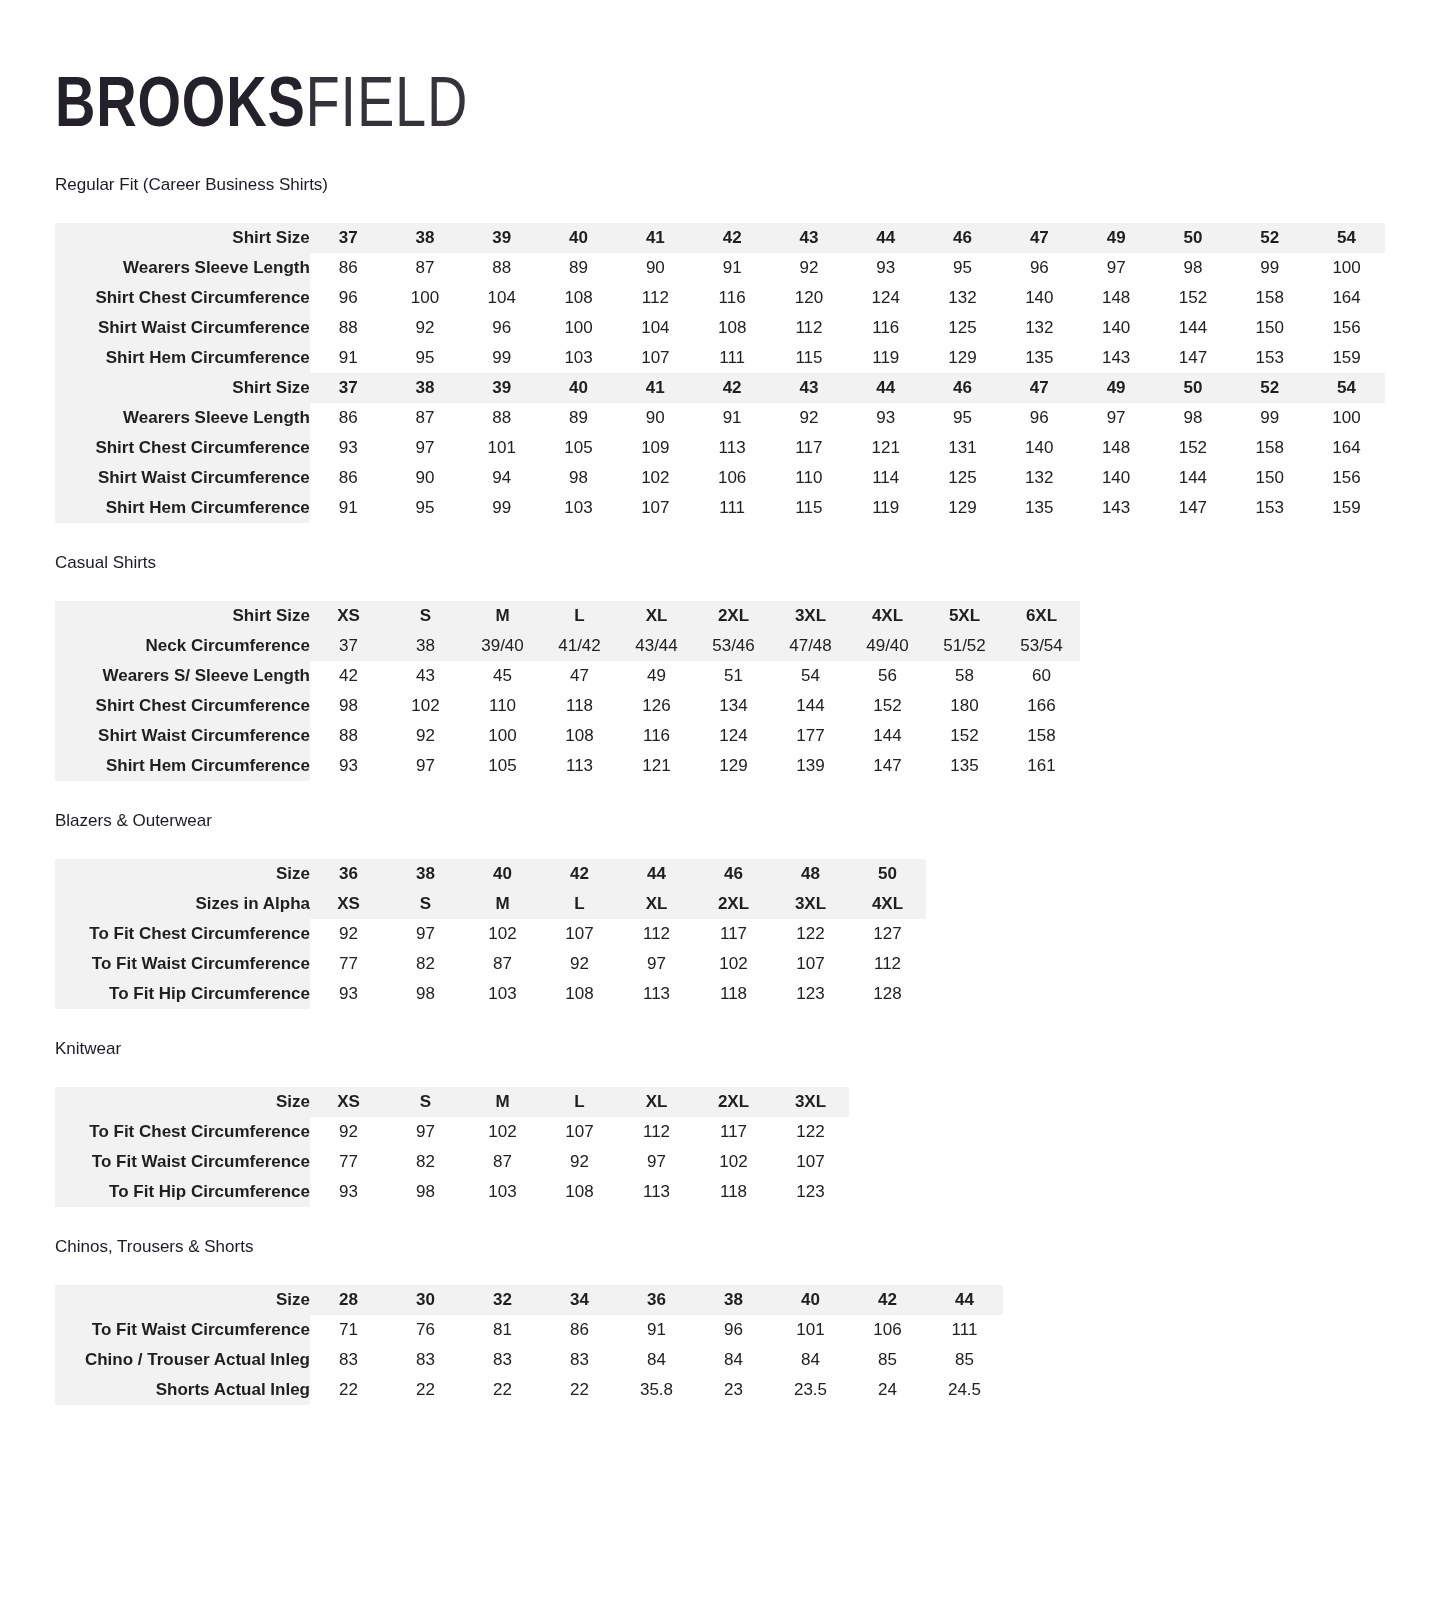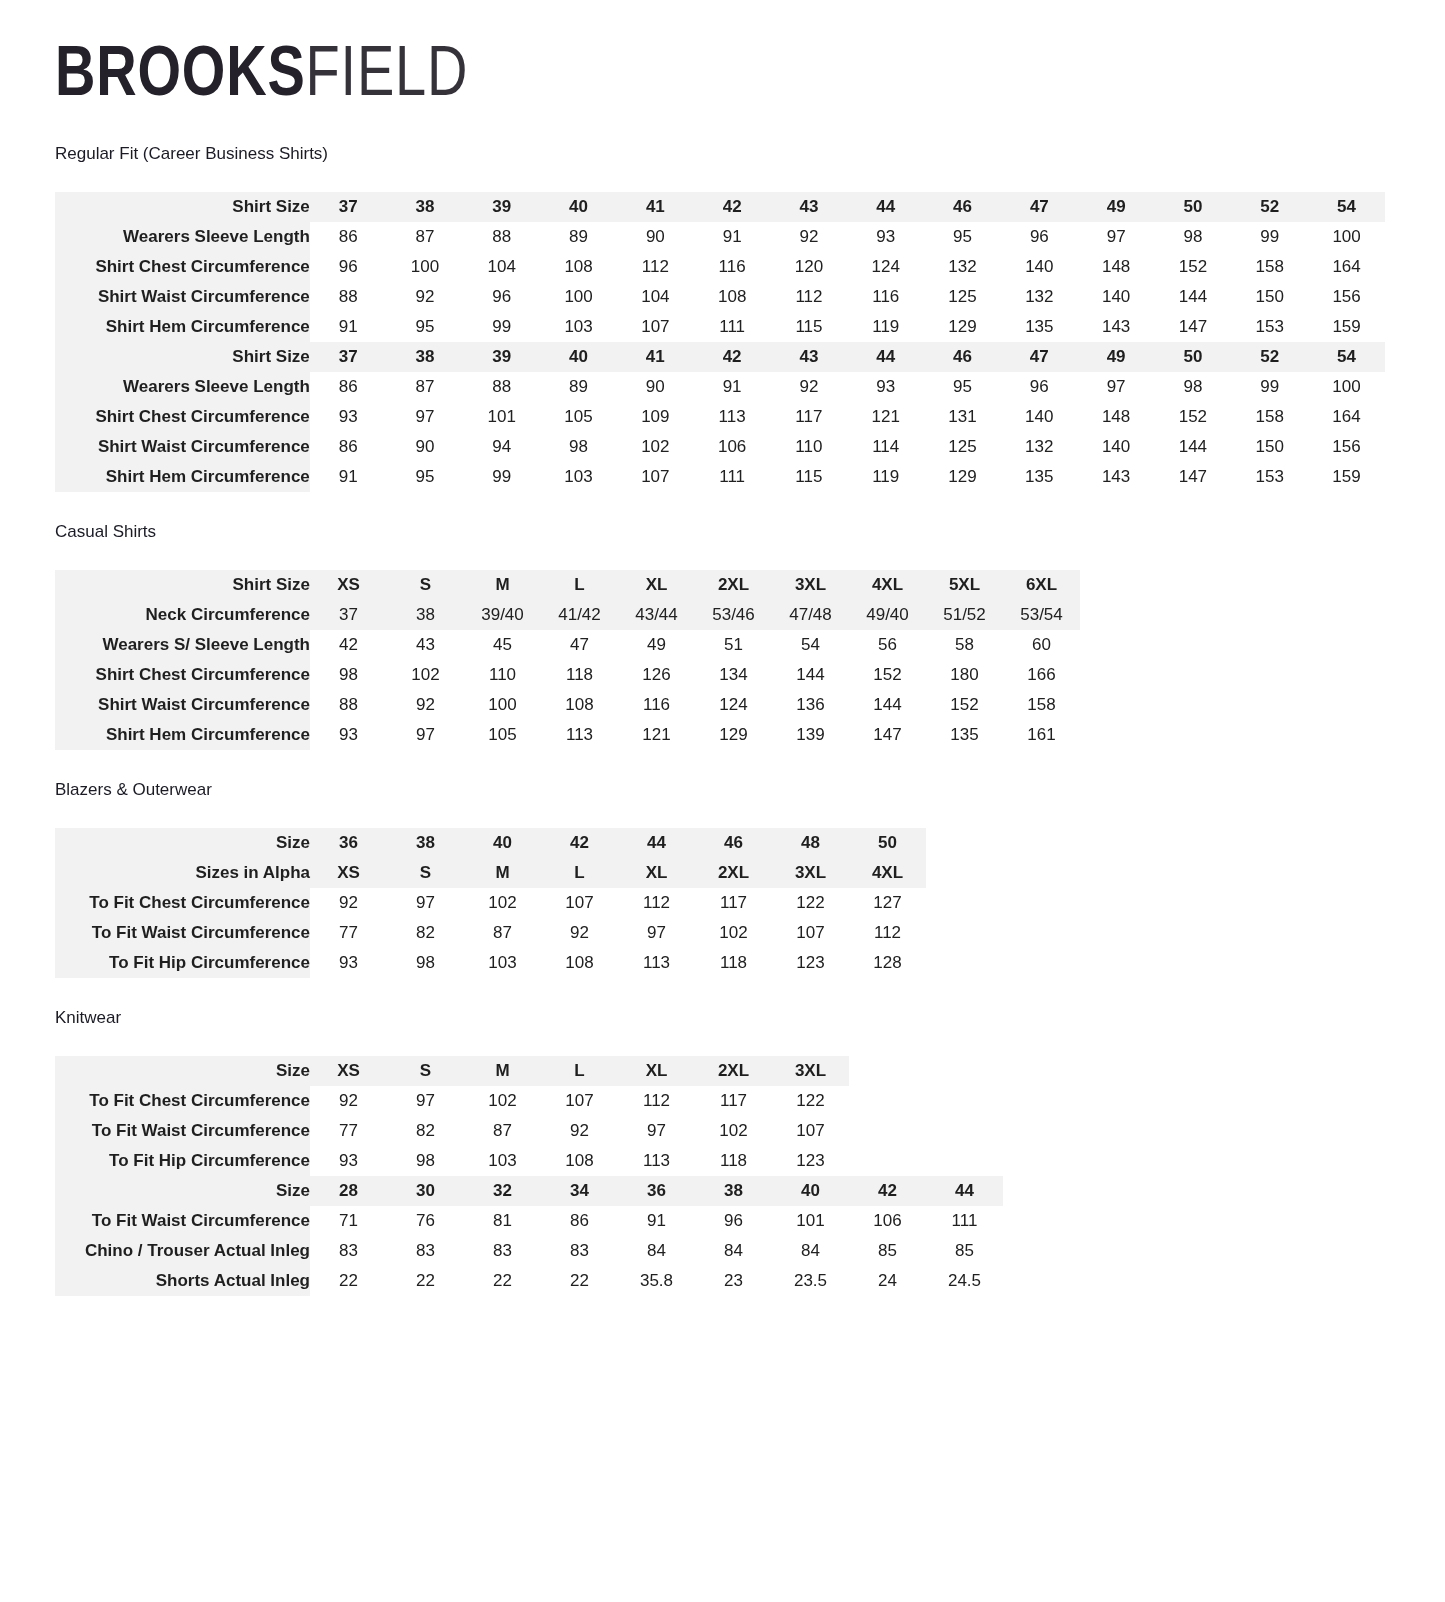--- a/index.html
+++ b/index.html
@@ -9,20 +9,21 @@
   }
   body {
     width: 1445px;
     height: 1602px;
     overflow: hidden;
     font-family: "Liberation Sans", sans-serif;
     color: #1f1f1f;
   }
   .page {
     padding: 36px 60px 0 55px;
+    margin-top: 31px;
   }
   
   .logo {
     font-size: 70px;
     line-height: 1.0;
     letter-spacing: 1px;
     color: #24212a;
     transform: scaleX(0.80);
     transform-origin: left top;
     white-space: nowrap;
@@ -370,21 +371,21 @@
               <td class="val">166</td>
             </tr>
             <tr class="data-row">
               <th class="row-label">Shirt Waist Circumference</th>
               <td class="val">88</td>
               <td class="val">92</td>
               <td class="val">100</td>
               <td class="val">108</td>
               <td class="val">116</td>
               <td class="val">124</td>
-              <td class="val">136</td>
+              <td class="val">177</td>
               <td class="val">144</td>
               <td class="val">152</td>
               <td class="val">158</td>
             </tr>
             <tr class="data-row">
               <th class="row-label">Shirt Hem Circumference</th>
               <td class="val">93</td>
               <td class="val">97</td>
               <td class="val">105</td>
               <td class="val">113</td>
@@ -522,20 +523,21 @@
               <td class="val">103</td>
               <td class="val">108</td>
               <td class="val">113</td>
               <td class="val">118</td>
               <td class="val">123</td>
             </tr>
           </tbody>
         </table>
       </section>
       <section class="size-section">
+        <div class="section-title">Chinos, Trousers &amp; Shorts</div>
         <table class="size-table">
           <colgroup>
             <col style="width: 255px;">
             <col style="width: 77px;">
             <col style="width: 77px;">
             <col style="width: 77px;">
             <col style="width: 77px;">
             <col style="width: 77px;">
             <col style="width: 77px;">
             <col style="width: 77px;">

